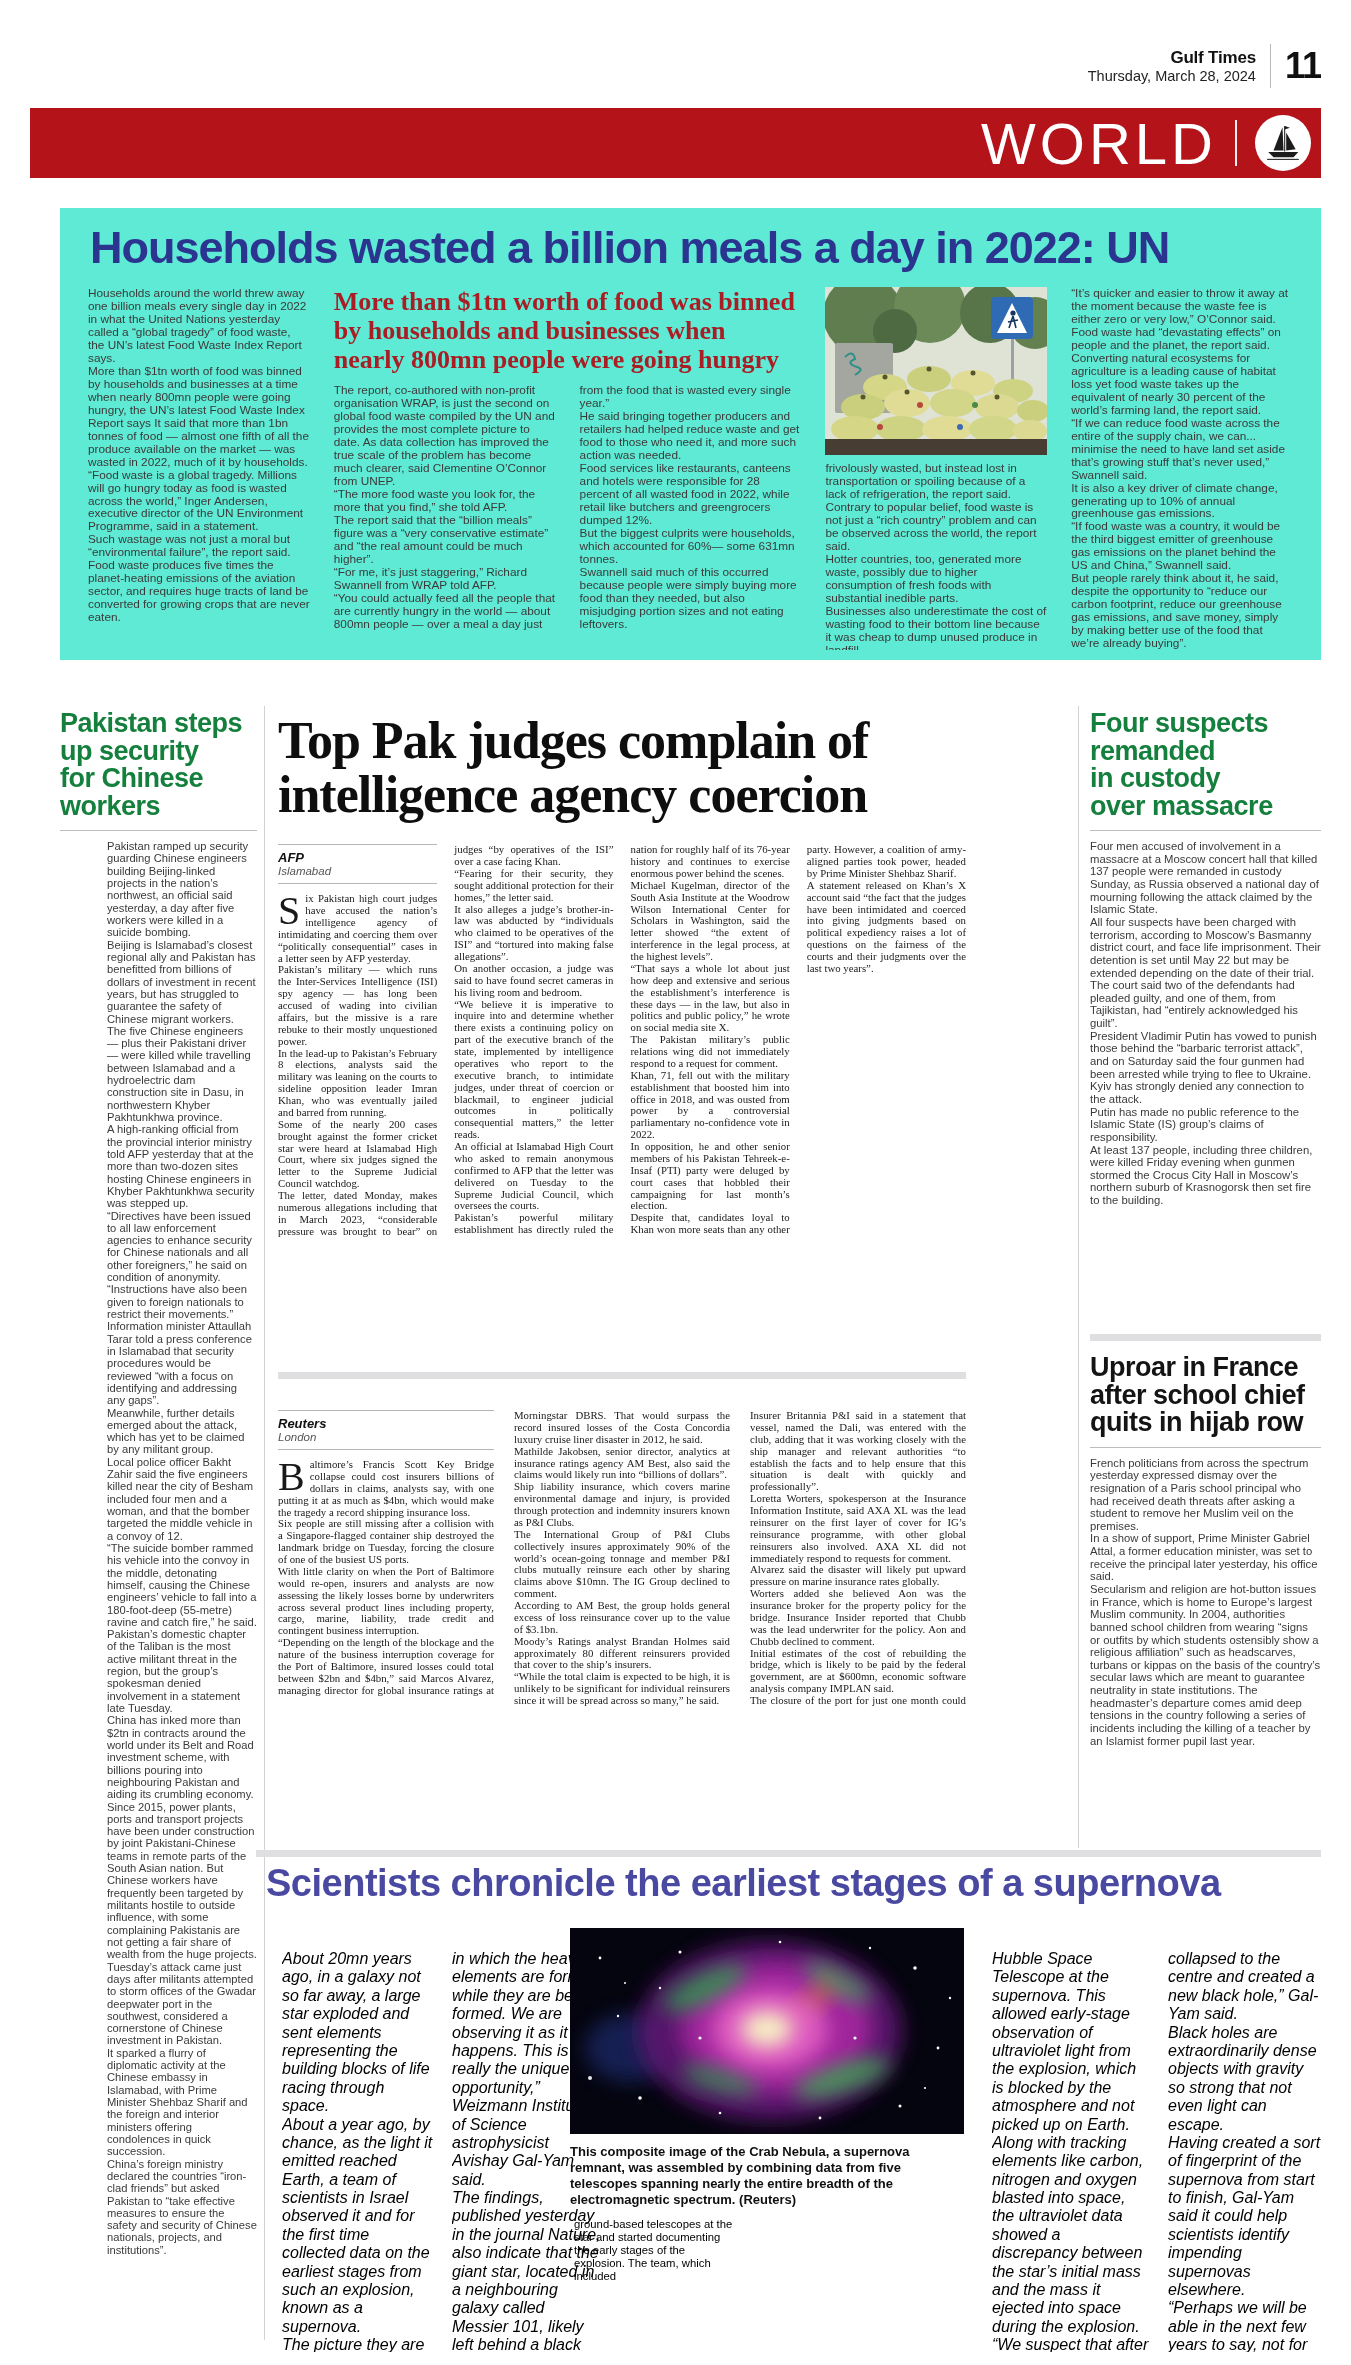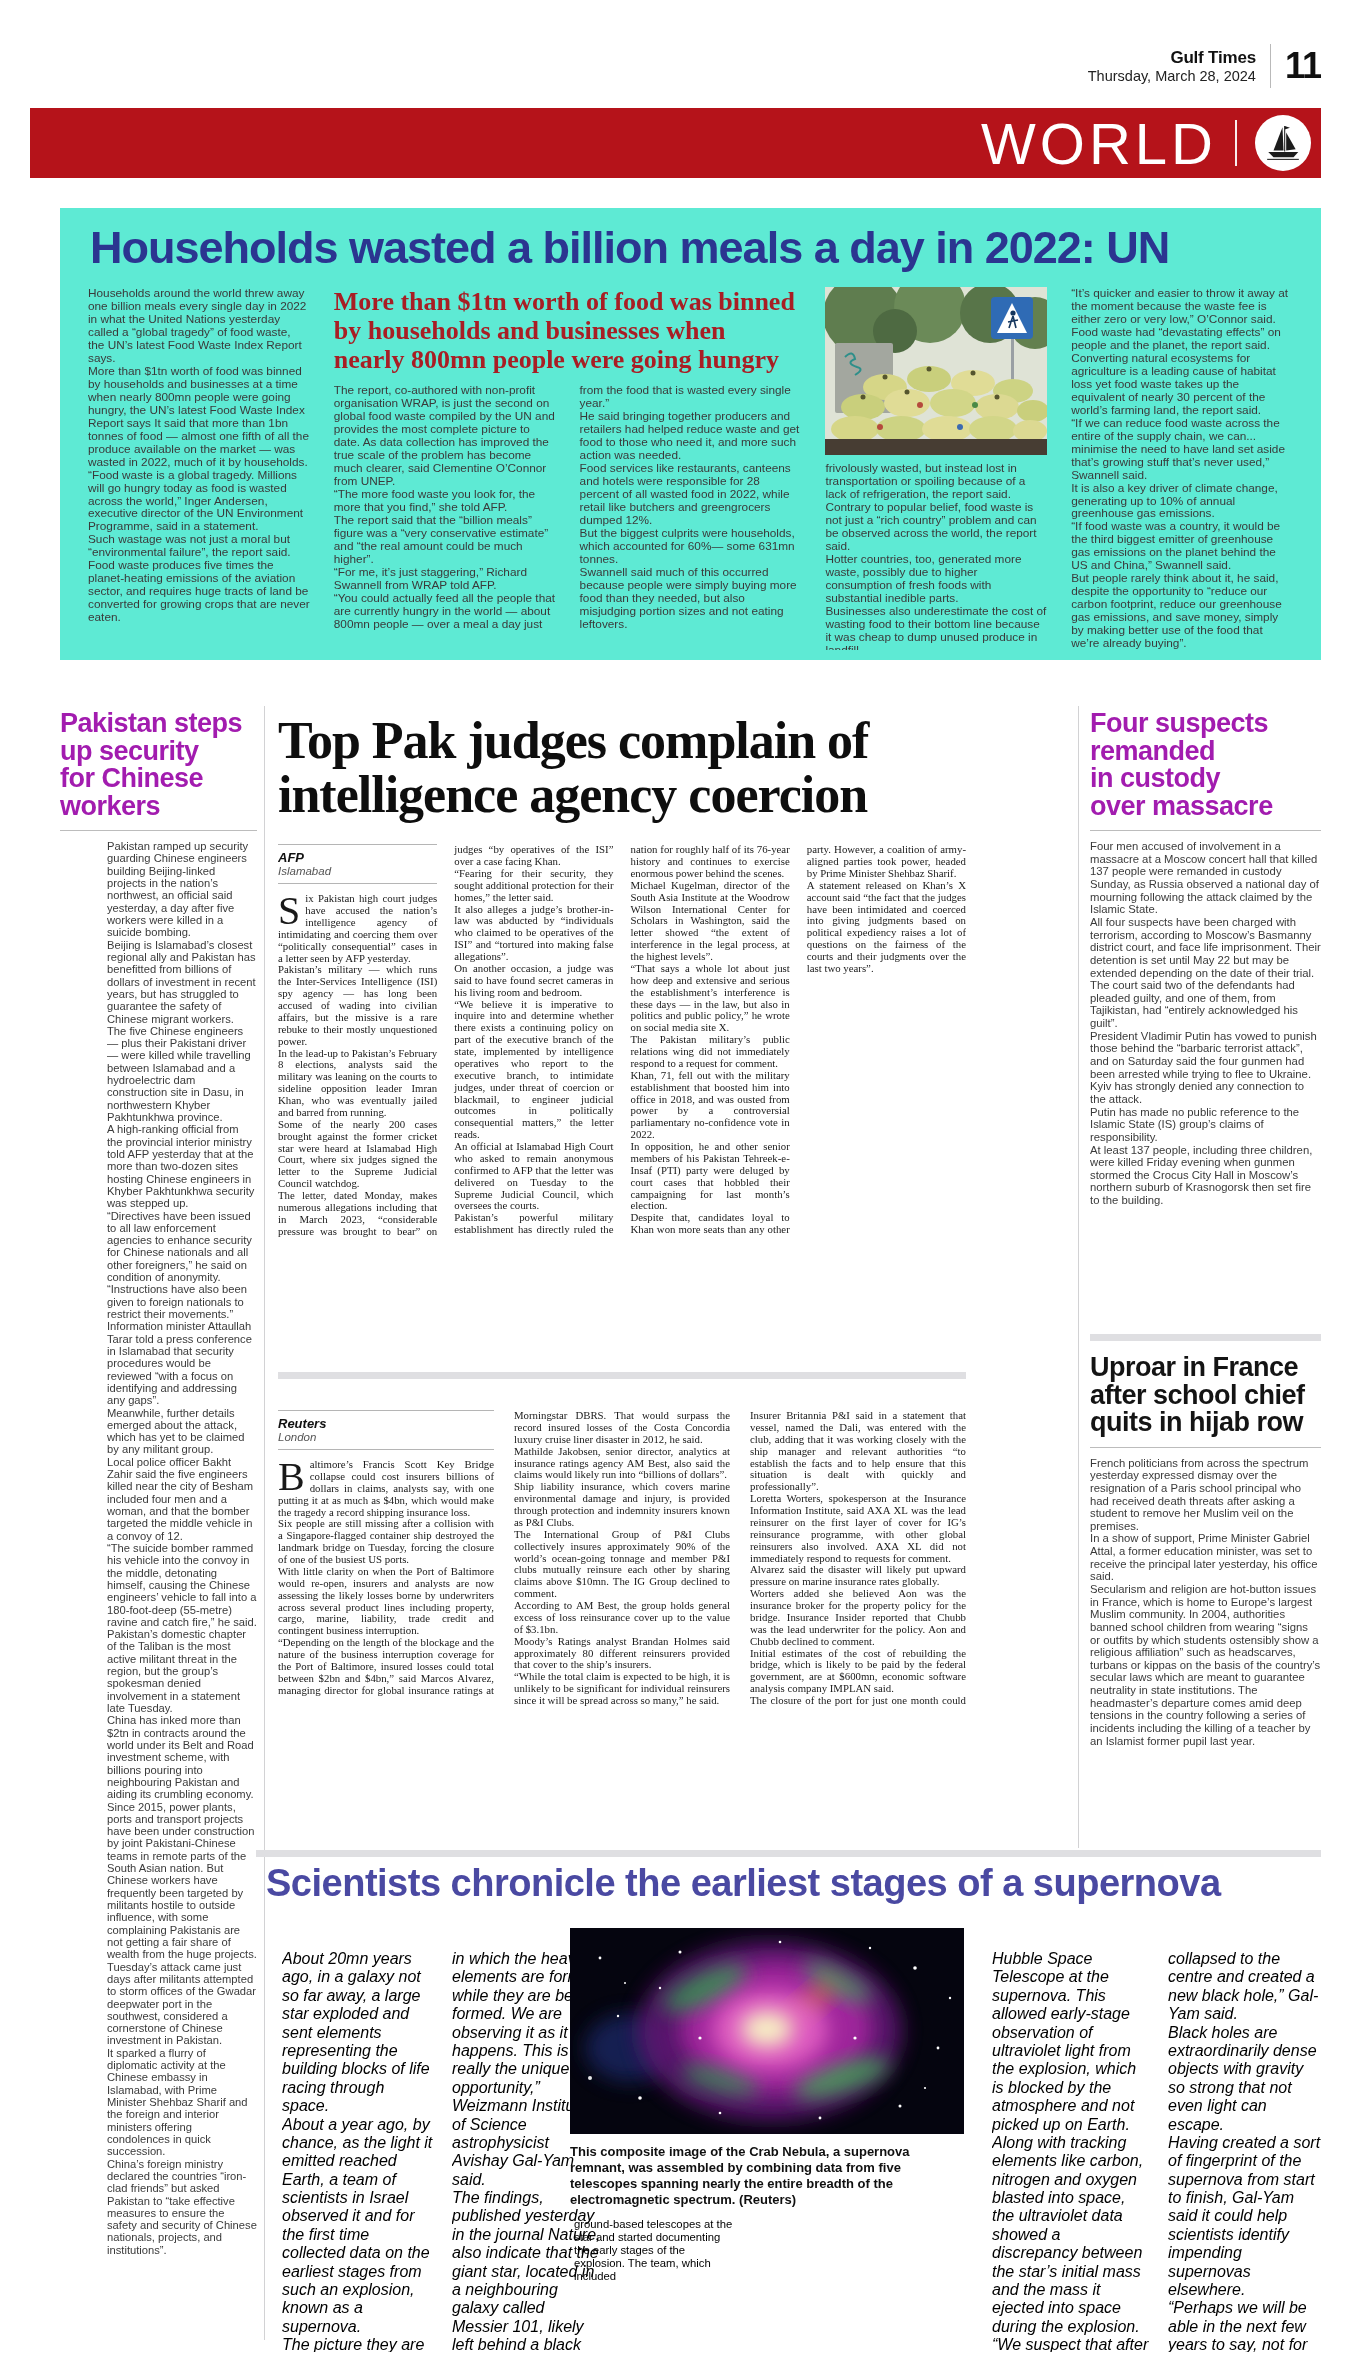--- a/index.html
+++ b/index.html
@@ -30,21 +30,21 @@
   .deck { font-family:"Liberation Serif", serif; font-weight:bold; font-size:26px; line-height:1.12; color:#a81e24; margin-bottom:10px; }
   .two-cols { column-count:2; column-gap:24px; column-fill:auto; height:256px; overflow:hidden; }
   .photo-frame { margin-bottom:7px; line-height:0; }
 
   
   .pre { white-space:pre-line; }
   .sans-body { font-family:"Liberation Sans",sans-serif; font-size:11.8px; line-height:1.1; color:#3a3a3a; }
   .serif-body { font-family:"Liberation Serif",serif; font-size:10.8px; line-height:1.1; color:#191919; text-align:justify; }
   .dropcap::first-letter { float:left; font-size:40px; line-height:31px; padding:2px 5px 0 0; font-family:"Liberation Serif",serif; }
 
-  .side-head { font-size:27px; line-height:1.02; font-weight:bold; letter-spacing:-0.5px; color:#a21caf; }
+  .side-head { font-size:27px; line-height:1.02; font-weight:bold; letter-spacing:-0.5px; color:#15803d; }
   .side-head.dark { color:#141414; }
   .head-rule { height:1px; background:#bcbcbc; margin:10px 0 9px 0; }
 
   .serif-head { font-family:"Liberation Serif",serif; font-weight:bold; color:#0e0e0e; letter-spacing:-1px; }
 
   .byline { border-top:1px solid #b5b5b5; border-bottom:1px solid #b5b5b5; padding:5px 0 6px 0; margin-bottom:9px; break-inside:avoid; text-align:left;font-style:italic; }
   .byline-agency { font-family:"Liberation Sans",sans-serif; font-weight:bold; font-size:13px; color:#111; }
   .byline-city { font-family:"Liberation Sans",sans-serif; font-size:11.5px; color:#555; }
 
   .vrule { position:absolute; width:1px; background:#d2d2d4; }

